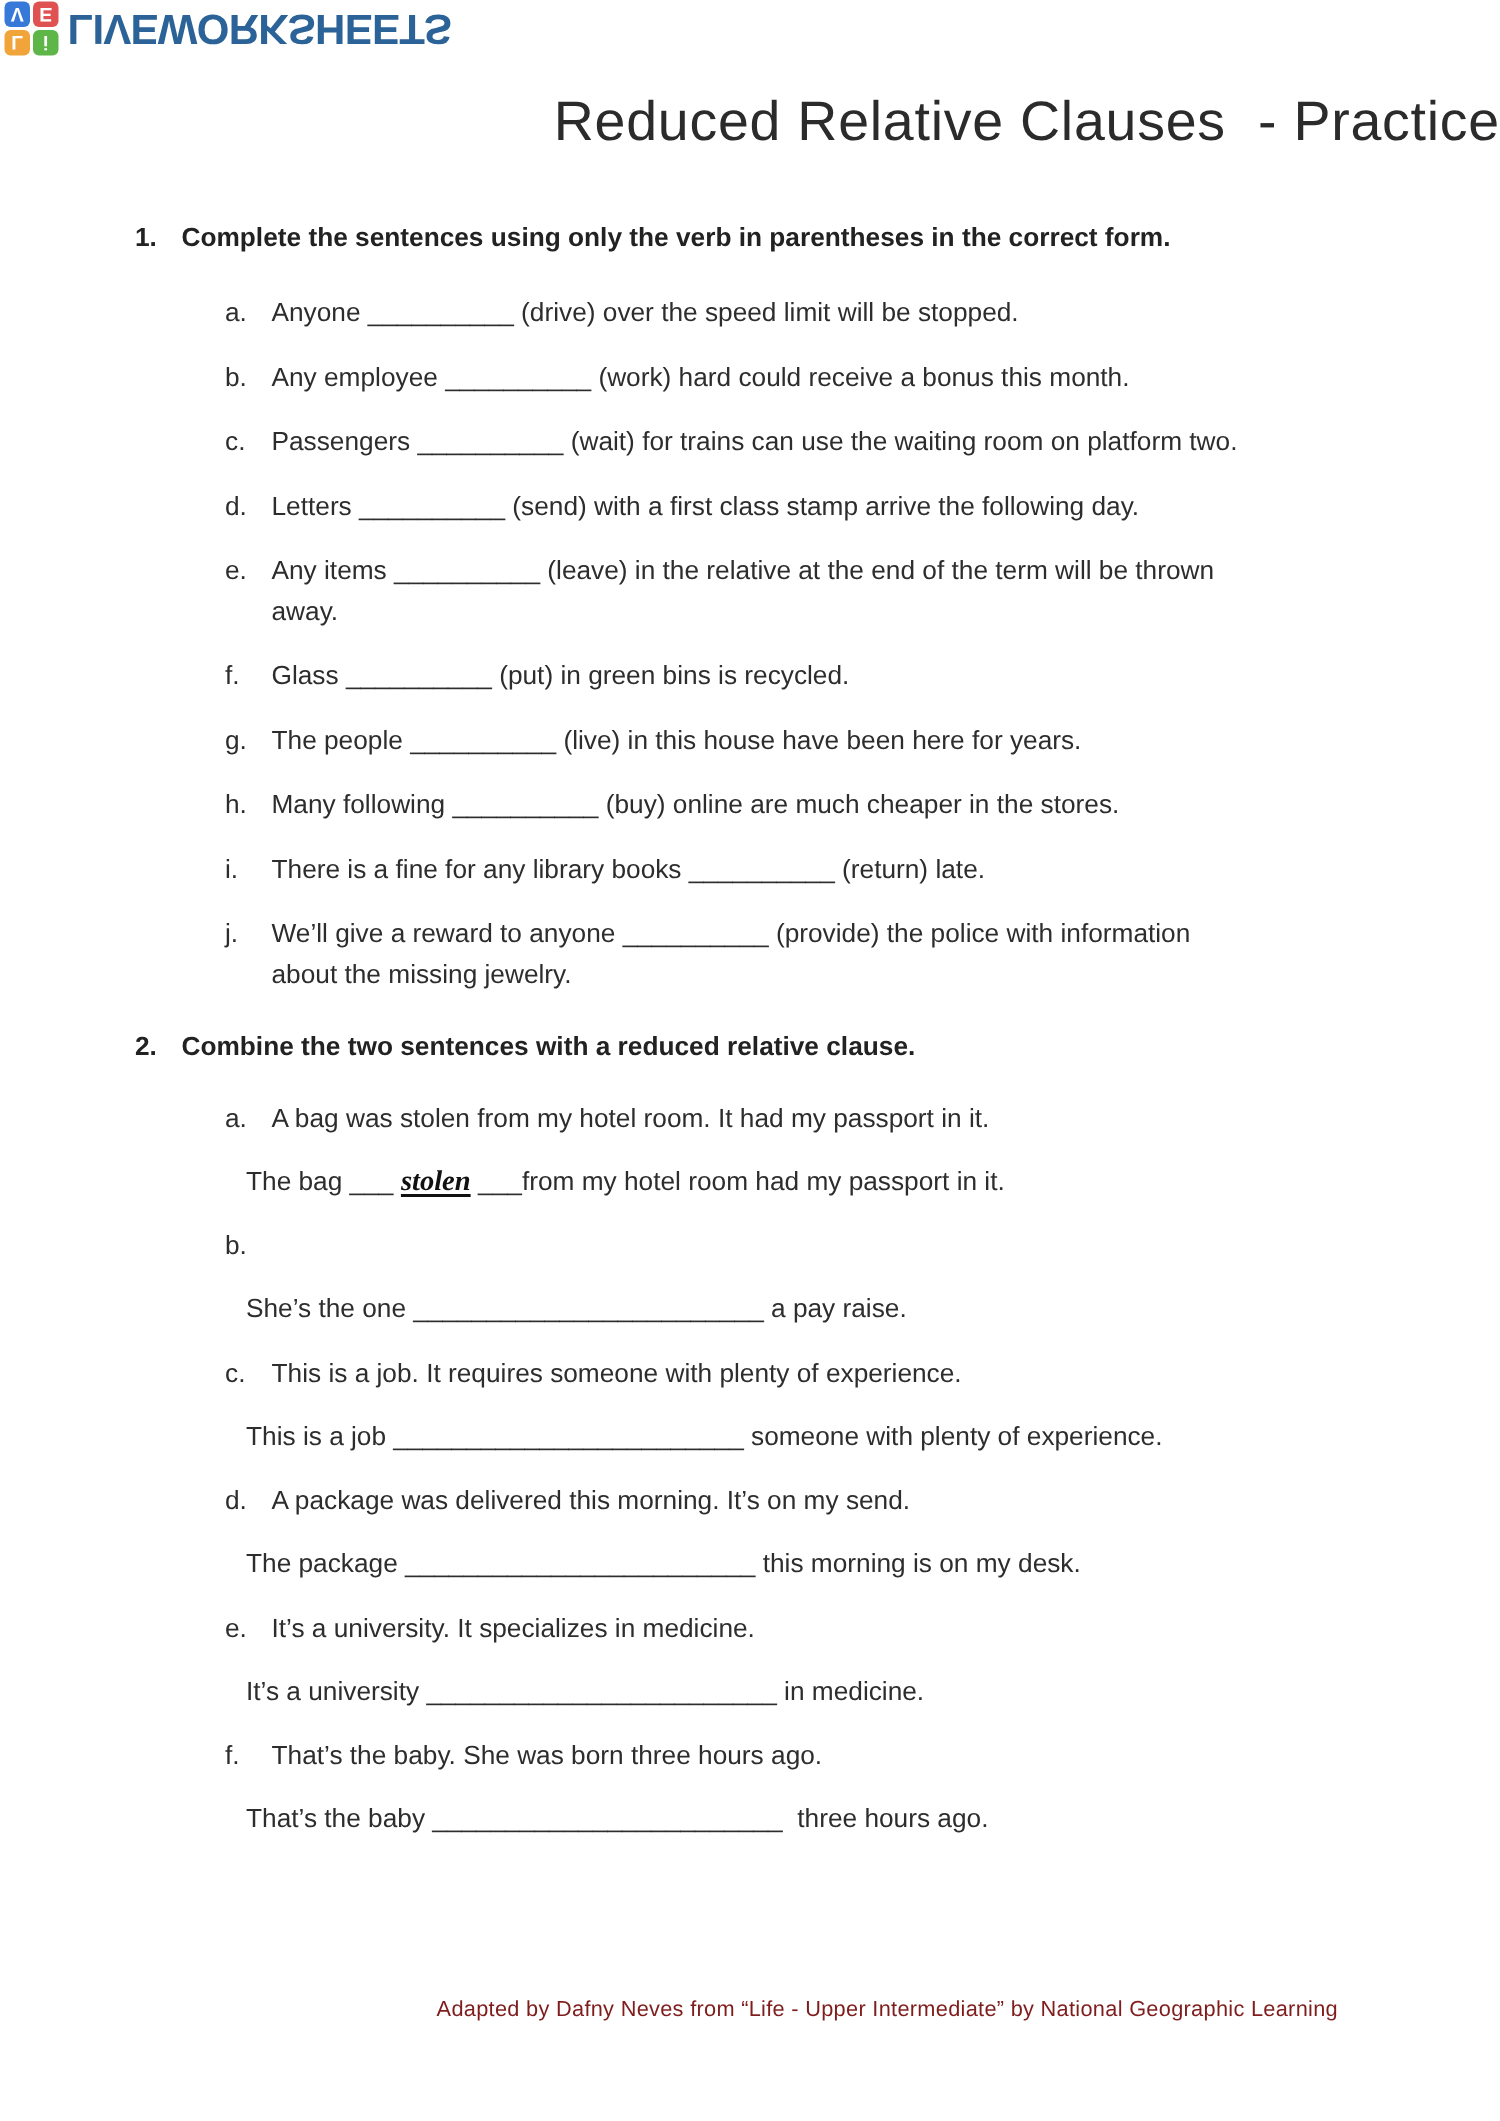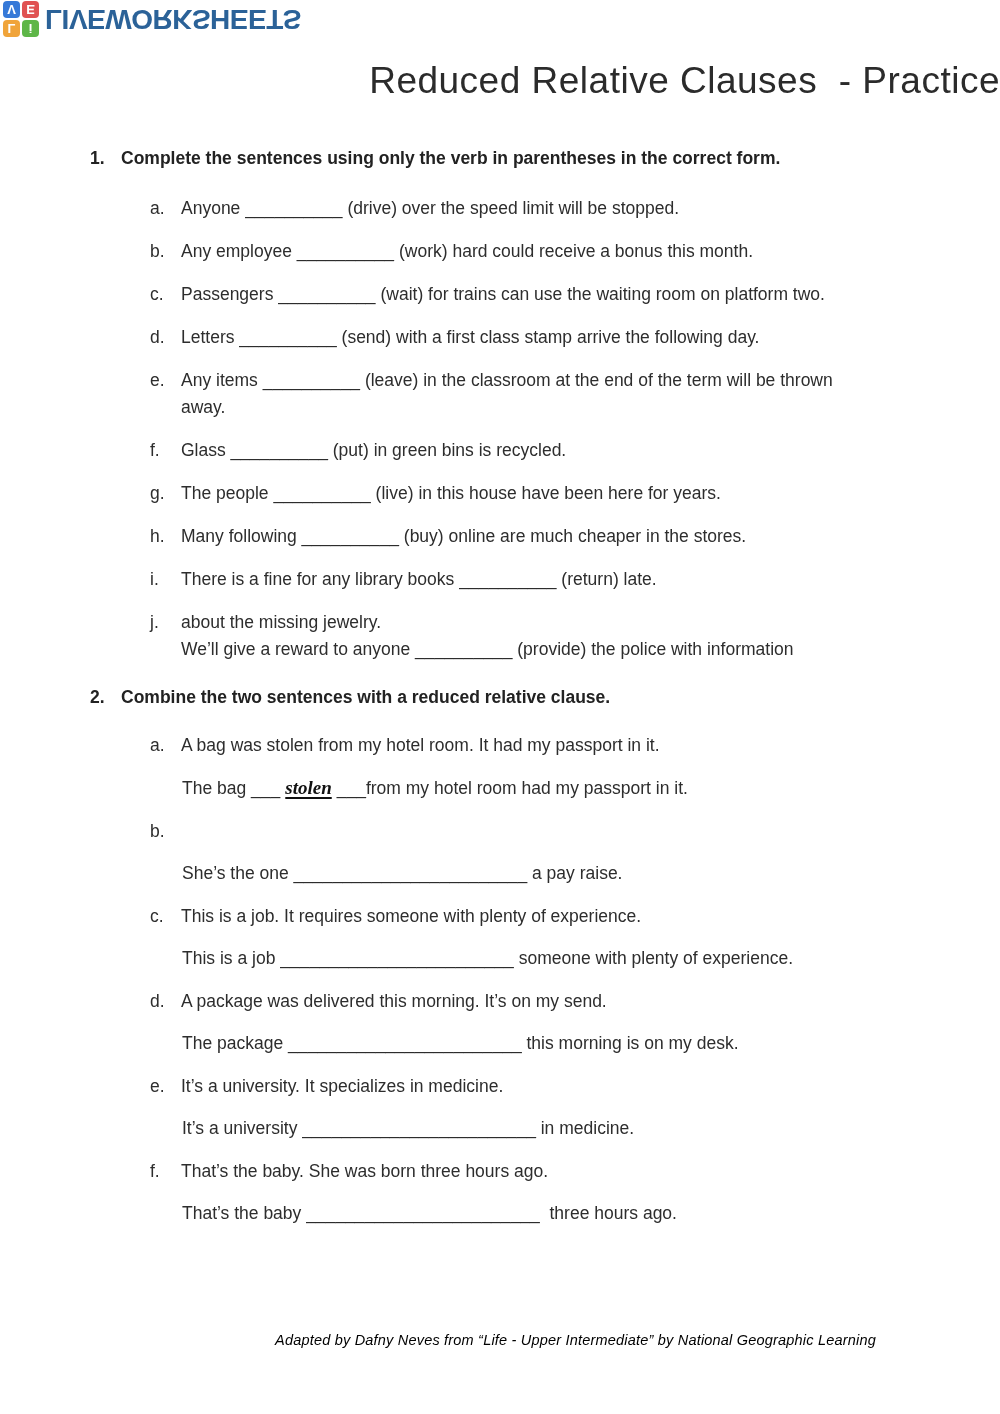--- a/index.html
+++ b/index.html
@@ -74,47 +74,46 @@
     font-size:17.5px;
     line-height:27px;
   }
   .item .letter{width:31px;flex:none;}
   .item-text{white-space:nowrap;}
   .ex2-heading{margin-top:22px;}
   .items2{margin-top:23px;margin-left:60px;}
   .pair{margin-bottom:16px;}
   .pair .item{margin-bottom:0;}
   .answer-row{
-    margin-left:32px;
+    margin-left:14px;
     margin-top:15px;
     font-size:17.5px;
     line-height:27px;
     white-space:nowrap;
   }
   .answer-word{
     font-family:"Liberation Serif", serif;
     font-style:italic;
     font-weight:700;
     font-size:19px;
     color:#111;
     text-decoration:underline;
     text-decoration-thickness:1.5px;
     text-underline-offset:3px;
     padding:0 5px;
   }
 
   
   .footer{
     position:absolute;
-    top:1332px;right:124px;
+    top:1332px;right:108px;
     font-size:14.5px;
-    color:#000000;
+    color:#7f1d1d;
     letter-spacing:0.2px;
     white-space:nowrap;
-    font-style:italic;
   }
 </style>
 </head>
 <body>
 
 <div class="logo">
   <div class="logo-grid">
     <div class="logo-tile" style="background: rgb(240, 164, 58);">L</div>
     <div class="logo-tile" style="background: rgb(94, 182, 72);">i</div>
     <div class="logo-tile" style="background: rgb(54, 121, 216);">V</div>
@@ -145,21 +144,21 @@
       <span class="letter">c.</span>
       <span class="item-text">Passengers __________ (wait) for trains can use the waiting room on platform two.</span>
     </div>
     <div class="item">
       <span class="letter">d.</span>
       <span class="item-text">Letters __________ (send) with a first class stamp arrive the following day.</span>
     </div>
     <div class="item">
       <span class="letter">e.</span>
       <span>
-        <span class="item-text" style="display:block">Any items __________ (leave) in the classroom at the end of the term will be thrown</span>
+        <span class="item-text" style="display:block">Any items __________ (leave) in the relative at the end of the term will be thrown</span>
         <span class="item-text" style="display:block">away.</span>
       </span>
     </div>
     <div class="item">
       <span class="letter">f.</span>
       <span class="item-text">Glass __________ (put) in green bins is recycled.</span>
     </div>
     <div class="item">
       <span class="letter">g.</span>
       <span class="item-text">The people __________ (live) in this house have been here for years.</span>
@@ -168,22 +167,22 @@
       <span class="letter">h.</span>
       <span class="item-text">Many following __________ (buy) online are much cheaper in the stores.</span>
     </div>
     <div class="item">
       <span class="letter">i.</span>
       <span class="item-text">There is a fine for any library books __________ (return) late.</span>
     </div>
     <div class="item">
       <span class="letter">j.</span>
       <span>
+        <span class="item-text" style="display:block">We’ll give a reward to anyone __________ (provide) the police with information</span>
         <span class="item-text" style="display:block">about the missing jewelry.</span>
-        <span class="item-text" style="display:block">We’ll give a reward to anyone __________ (provide) the police with information</span>
       </span>
     </div>
   </div>
 
   <div class="ex-heading ex2-heading">
     <span class="hnum">2.</span>
     <span>Combine the two sentences with a reduced relative clause.</span>
   </div>
 
   <div class="items2">

